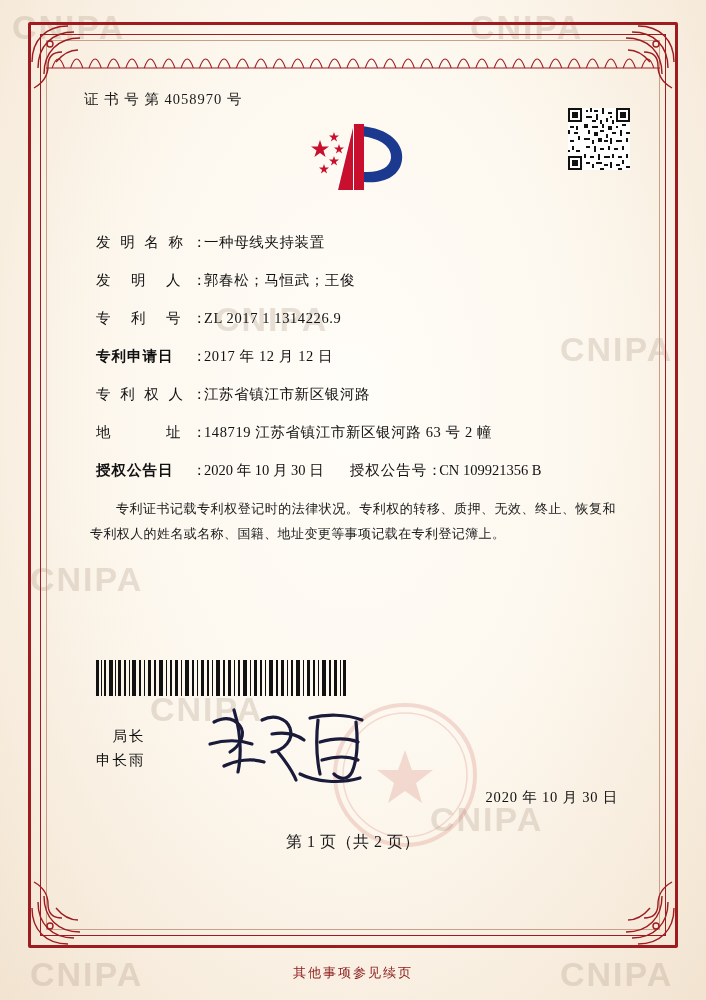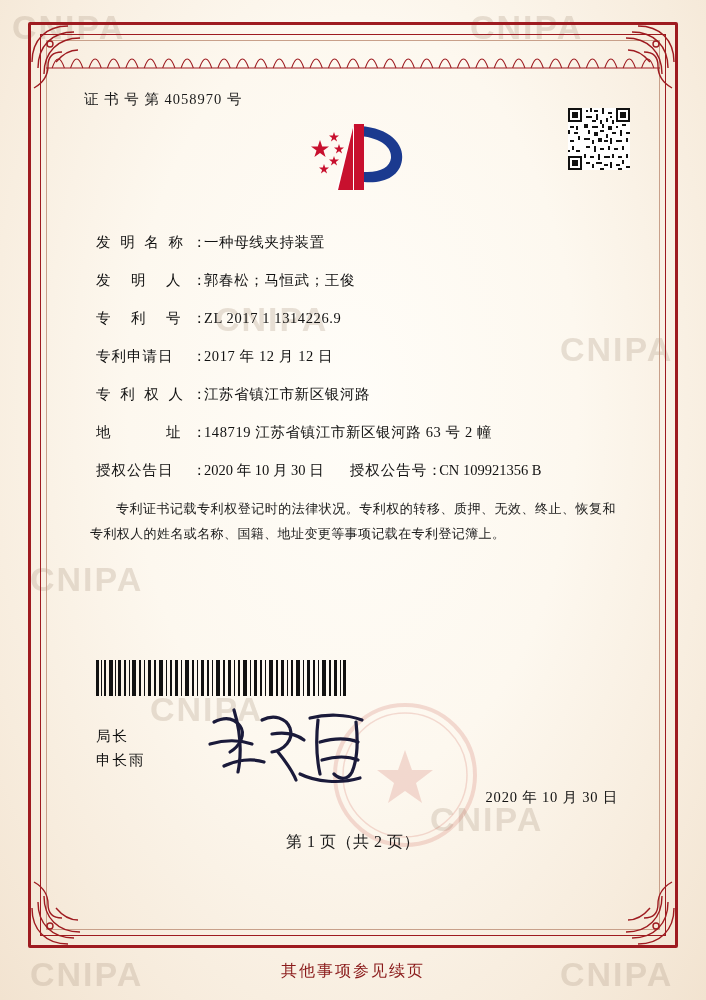--- a/index.html
+++ b/index.html
@@ -134,21 +134,21 @@
     font-size: 14.5px;
     color: #111;
     margin-bottom: 19px;
     letter-spacing: 0.5px;
   }
   .f-label {
     width: 96px;
     flex: none;
     letter-spacing: 3px;
   }
-  .f-label.wide { letter-spacing: 1px; }
+  .f-label.wide { letter-spacing: 1px; font-weight: bold; }
   .f-colon { width: 12px; flex: none; }
   .f-value { flex: 1; letter-spacing: 0.6px; font-family: Liberation Serif, serif; }
 
   .row-split {
     display: flex;
     align-items: baseline;
     font-size: 14.5px;
     color: #111;
     margin-bottom: 16px;
   }
@@ -185,20 +185,21 @@
 
   
   .sig-block {
     position: absolute;
     left: 96px;
     top: 724px;
     font-size: 14.5px;
     color: #111;
     line-height: 24px;
     letter-spacing: 2px;
+    text-align: right;
   }
   .signature {
     position: absolute;
     left: 200px;
     top: 700px;
     width: 190px;
     height: 90px;
   }
   .signature svg { display:block; }
 
@@ -219,21 +220,21 @@
     font-size: 16px;
     color: #1a1a1a;
     letter-spacing: 0.5px;
   }
 
   .footnote {
     position: absolute;
     left: 0; right: 0;
     bottom: 18px;
     text-align: center;
-    font-size: 16px;
+    font-size: 13px;
     color: #8a1a1a;
     letter-spacing: 2px;
   }
 
   
   .seal {
     position: absolute;
     left: 330px;
     top: 700px;
     width: 150px;

